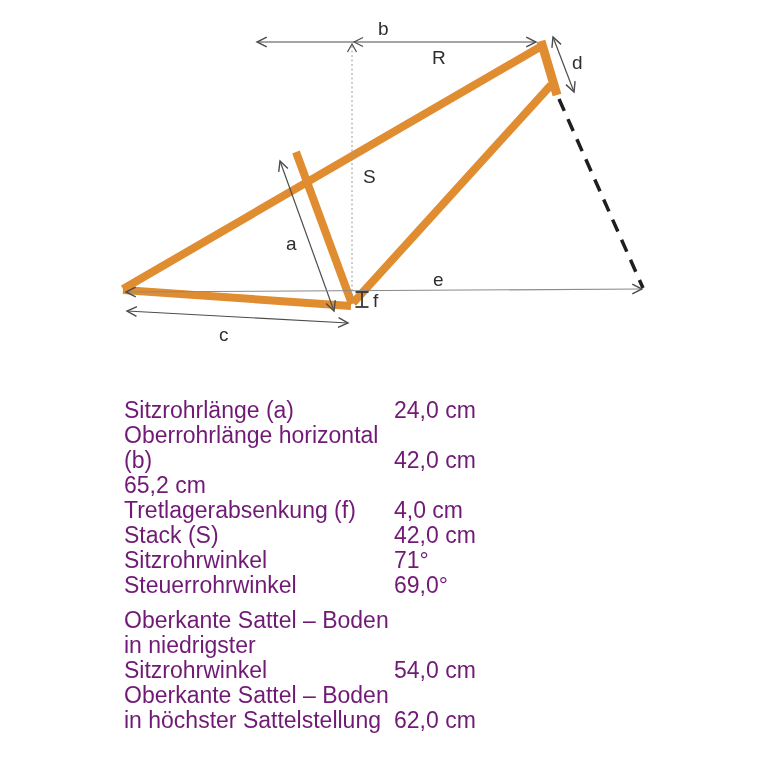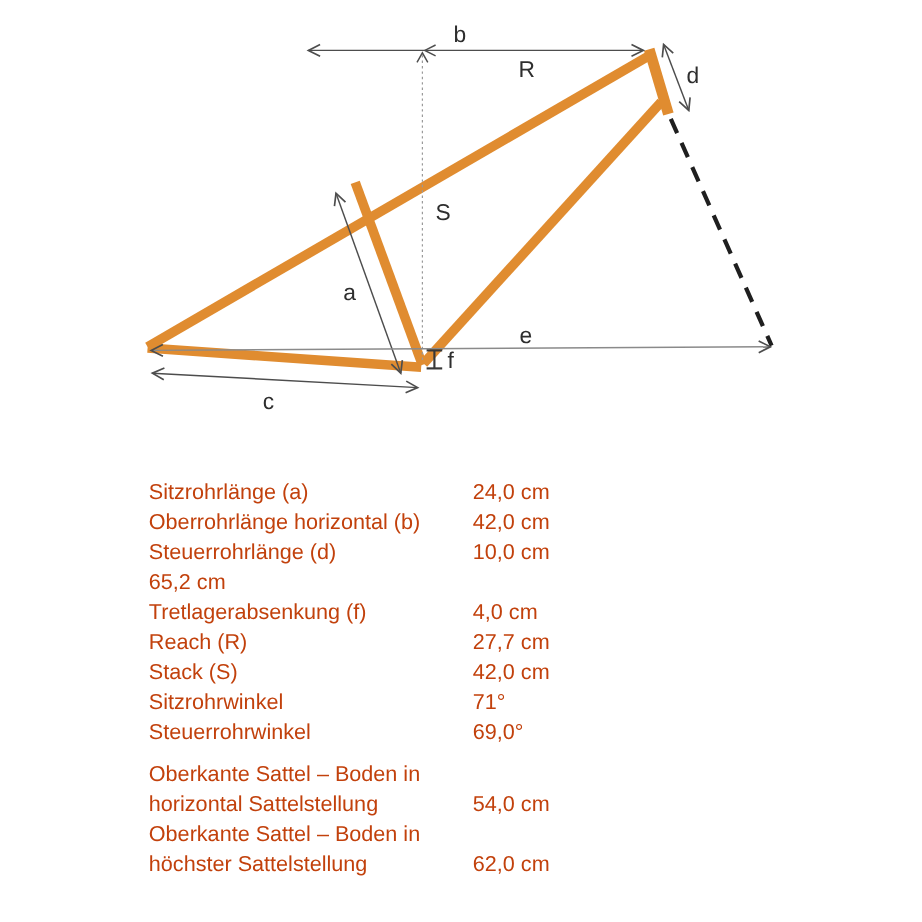--- a/index.html
+++ b/index.html
@@ -25,23 +25,23 @@
   .diagram-svg text {
     font-family: "Liberation Sans", sans-serif;
     font-size: 19px;
     fill: #2e2e2e;
   }
   .specs {
     position: absolute;
     left: 124px;
     top: 398px;
     width: 372px;
-    font-size: 18px;
+    font-size: 23px;
     line-height: 25px;
-    color: #c2410c;
+    color: #701a75;
   }
   .specs .row {
     display: flex;
     align-items: flex-end;
   }
   .specs .row.gap-before {
     margin-top: 10px;
   }
   .specs .lbl {
     width: 270px;
@@ -113,48 +113,40 @@
   <div class="specs">
     <div class="row">
       <span class="lbl">Sitzrohrlänge (a)</span>
       <span class="val">24,0 cm</span>
     </div>
     <div class="row">
       <span class="lbl">Oberrohrlänge horizontal (b)</span>
       <span class="val">42,0 cm</span>
     </div>
     <div class="row">
-      <span class="lbl">Steuerrohrlänge (d)</span>
-      <span class="val">10,0 cm</span>
-    </div>
-    <div class="row">
       <span class="val">65,2 cm</span>
     </div>
     <div class="row">
       <span class="lbl">Tretlagerabsenkung (f)</span>
       <span class="val">4,0 cm</span>
-    </div>
-    <div class="row">
-      <span class="lbl">Reach (R)</span>
-      <span class="val">27,7 cm</span>
     </div>
     <div class="row">
       <span class="lbl">Stack (S)</span>
       <span class="val">42,0 cm</span>
     </div>
     <div class="row">
       <span class="lbl">Sitzrohrwinkel</span>
       <span class="val">71°</span>
     </div>
     <div class="row">
       <span class="lbl">Steuerrohrwinkel</span>
       <span class="val">69,0°</span>
     </div>
     <div class="row gap-before">
-      <span class="lbl">Oberkante Sattel – Boden in horizontal Sattelstellung</span>
+      <span class="lbl">Oberkante Sattel – Boden in niedrigster Sitzrohrwinkel</span>
       <span class="val">54,0 cm</span>
     </div>
     <div class="row">
       <span class="lbl">Oberkante Sattel – Boden in höchster Sattelstellung</span>
       <span class="val">62,0 cm</span>
     </div>
   </div>
 
 </div>
 

